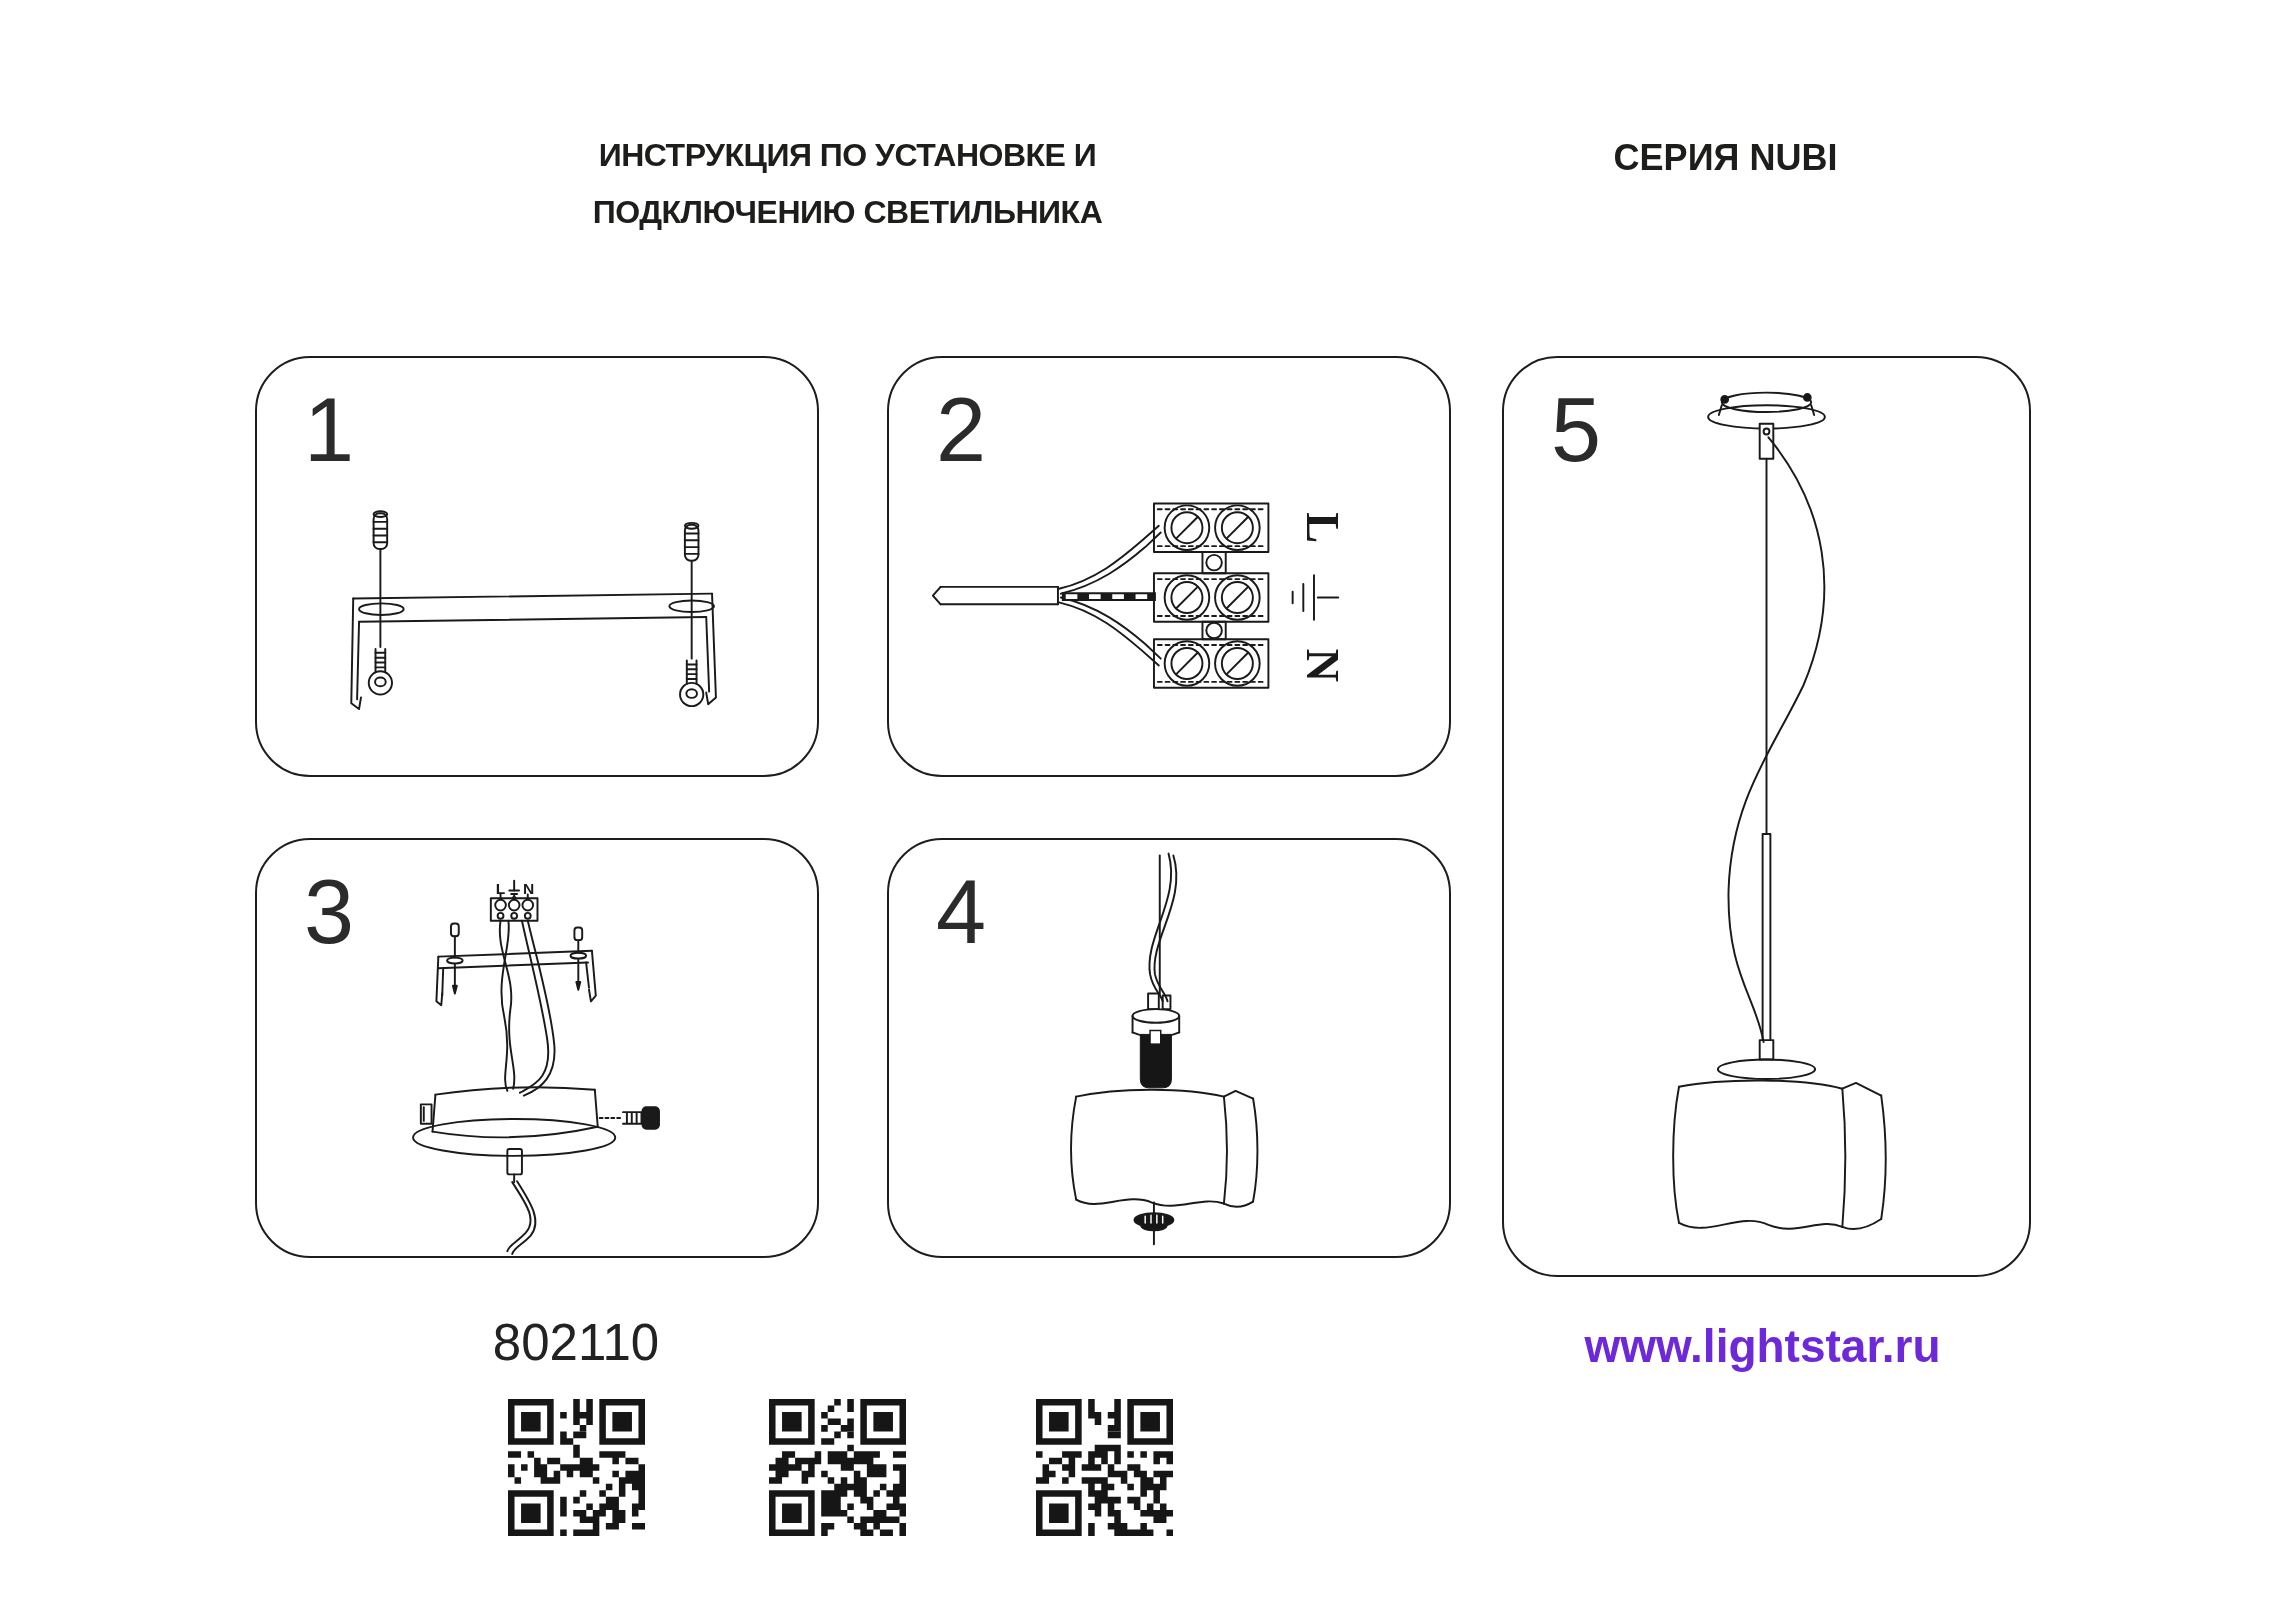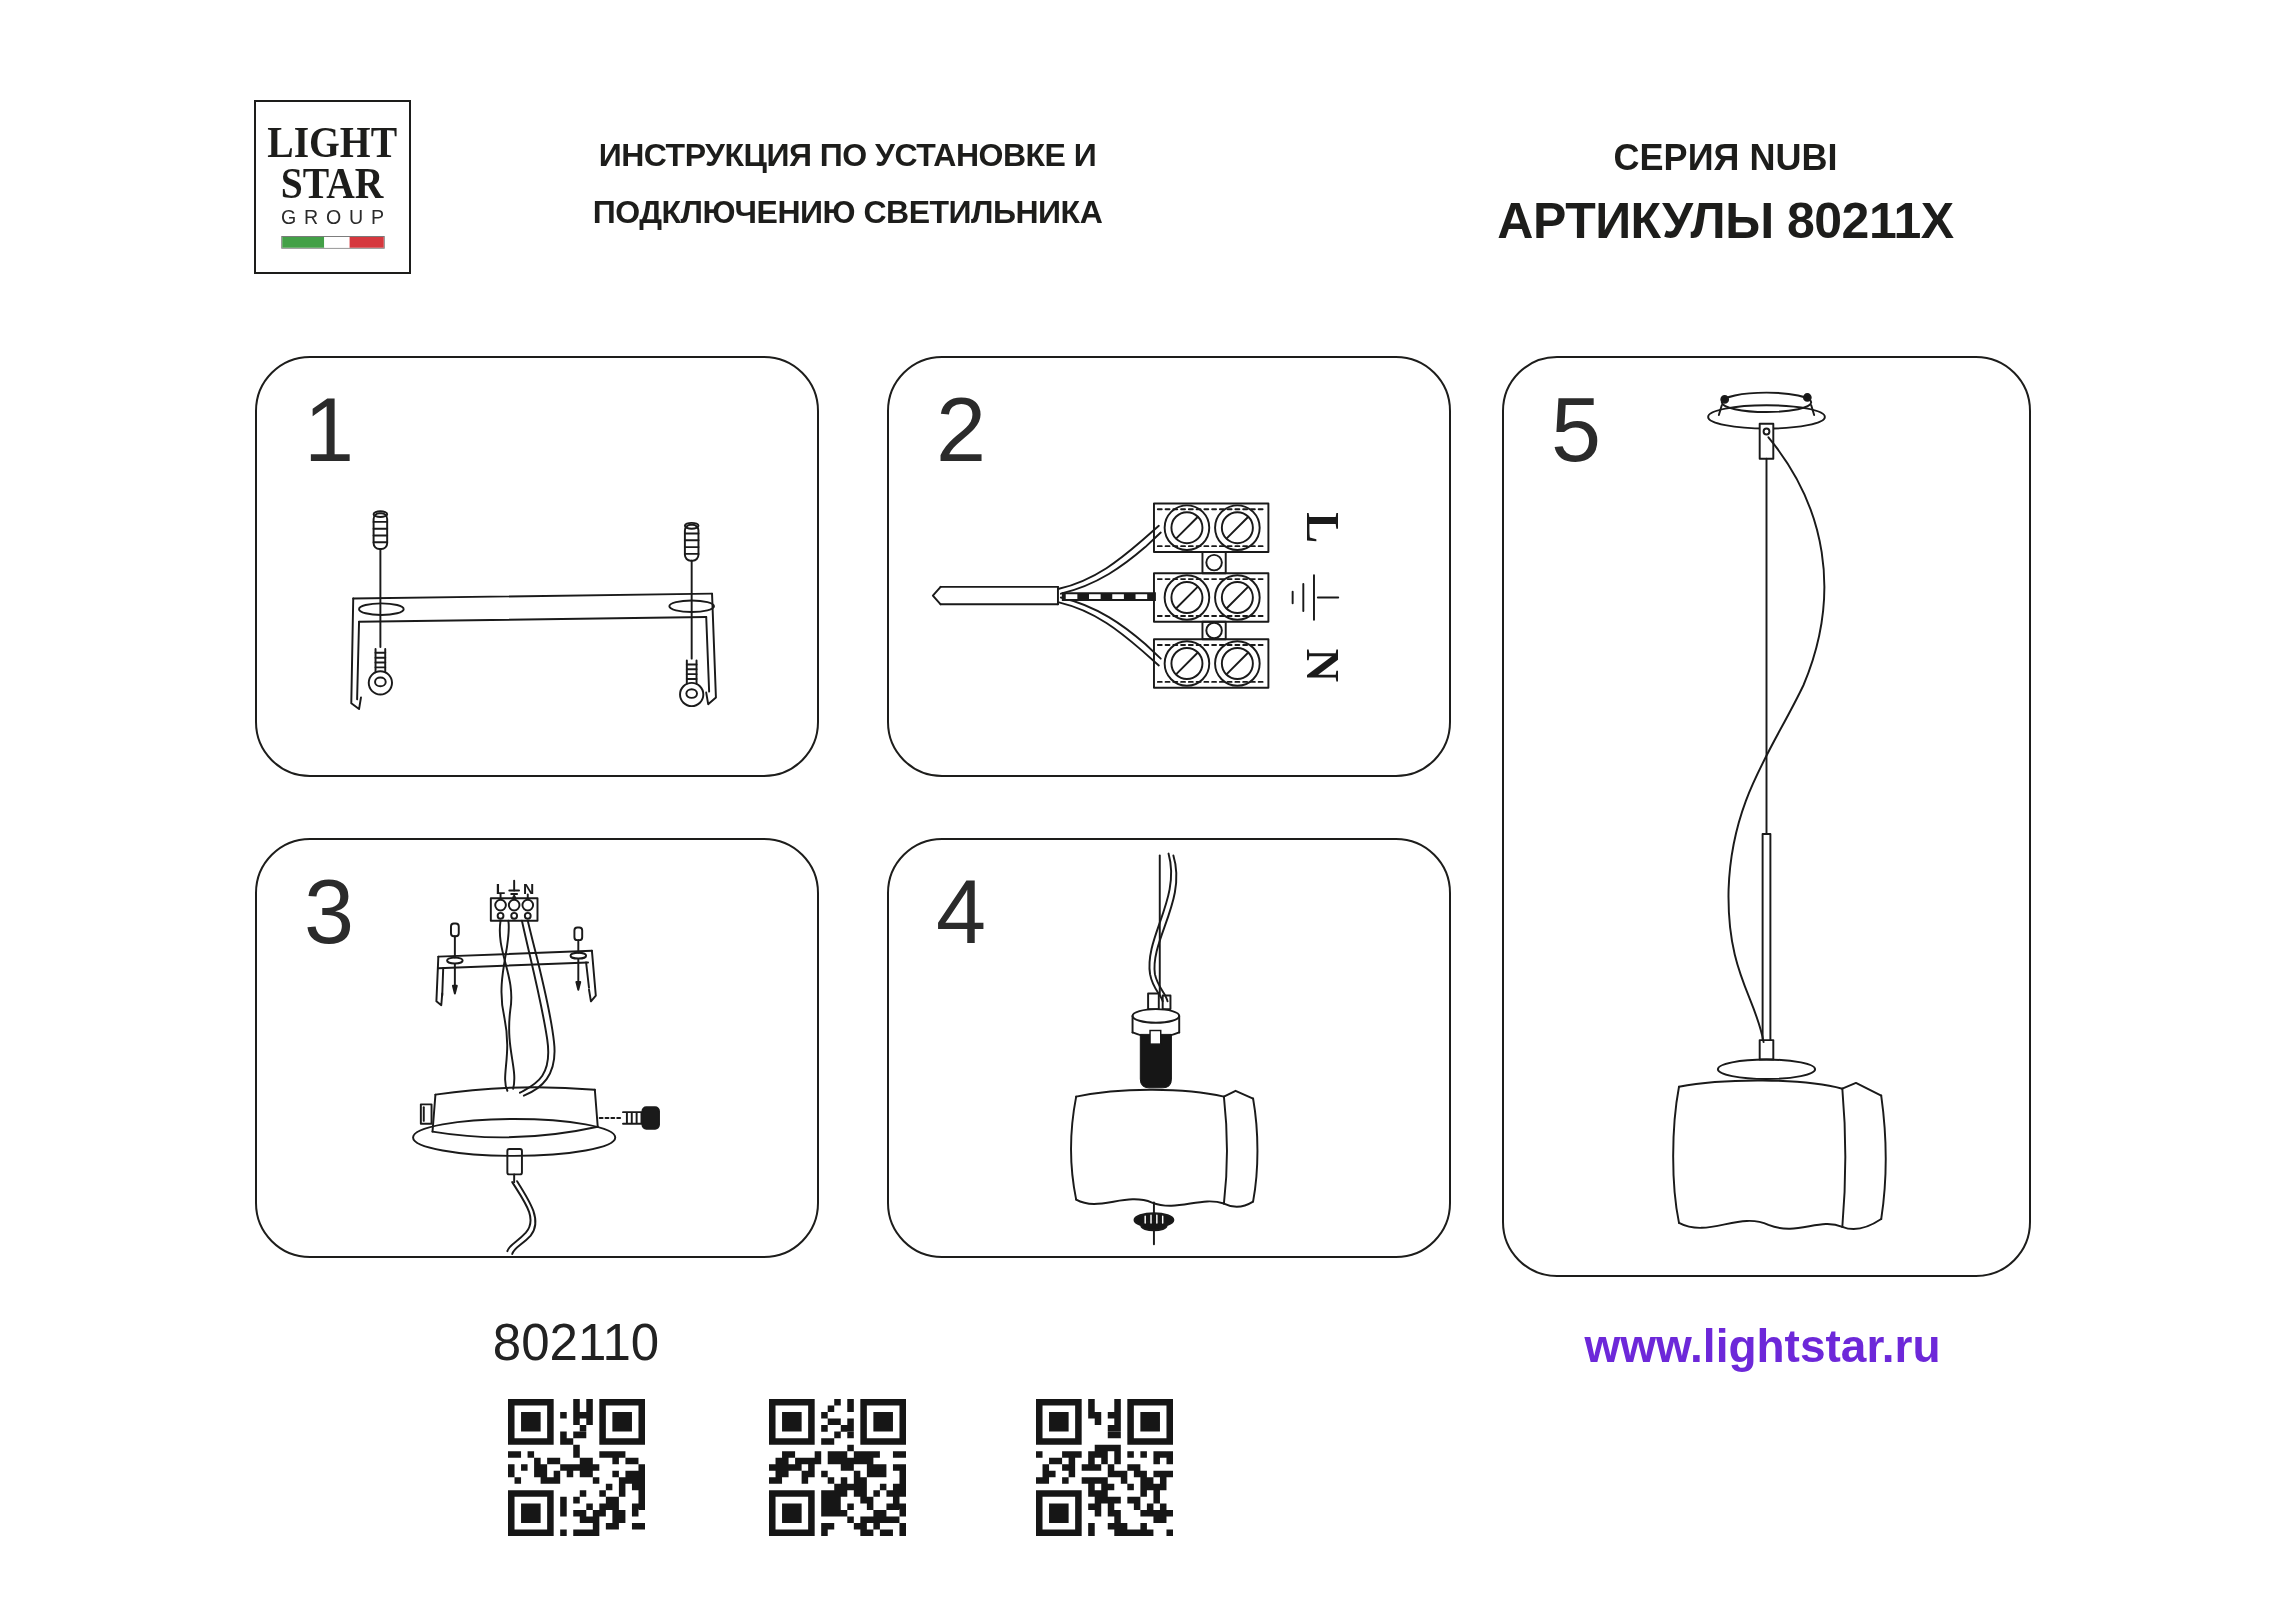--- a/index.html
+++ b/index.html
@@ -38,39 +38,27 @@
            font-size:46px;font-weight:700;color:#6d28d9;}
   .lineart{stroke:#1a1a1a;stroke-width:2;fill:none;stroke-linecap:round;stroke-linejoin:round;}
   text.termlbl{font-family:"Liberation Serif",serif;font-weight:700;font-size:48px;fill:#1a1a1a;stroke:none;}
   text.minilbl{font-family:"Liberation Sans",sans-serif;font-weight:700;font-size:16px;fill:#1a1a1a;stroke:none;}
 </style>
 </head>
 <body>
 
 <div class="sheet">
 
-  <div class="logo-box">
-    <div class="logo-word first">LIGHT</div>
-    <div class="logo-word">STAR</div>
-    <div class="logo-group">GROUP</div>
-    <svg class="flag" width="104" height="12.7" viewBox="0 0 106 13">
-      <rect x="0.5" y="0.5" width="105" height="12" fill="none" stroke="#777" stroke-width="1"></rect>
-      <rect x="1" y="1" width="43" height="11" fill="#43a047"></rect>
-      <rect x="44" y="1" width="26" height="11" fill="#ffffff"></rect>
-      <rect x="70" y="1" width="35" height="11" fill="#d6383e"></rect>
-    </svg>
-  </div>
 
   <div class="title">
     <div>ИНСТРУКЦИЯ ПО УСТАНОВКЕ И</div>
     <div>ПОДКЛЮЧЕНИЮ СВЕТИЛЬНИКА</div>
   </div>
 
   <div class="series">СЕРИЯ NUBI</div>
-  <div class="articles-title">АРТИКУЛЫ 80211X</div>
 
   <div class="panel" id="p1">
     <div class="num">1</div>
     <svg class="art" viewBox="0 0 575 430">
       <g class="lineart">
         <path d="M98 248 L468 243"></path>
         <path d="M104 272 L462 267"></path>
         <path d="M98 248 L96 356 L104 362 L106 350"></path>
         <path d="M104 272 L102 352"></path>
         <path d="M468 243 L472 350 L464 357 L462 345"></path>

